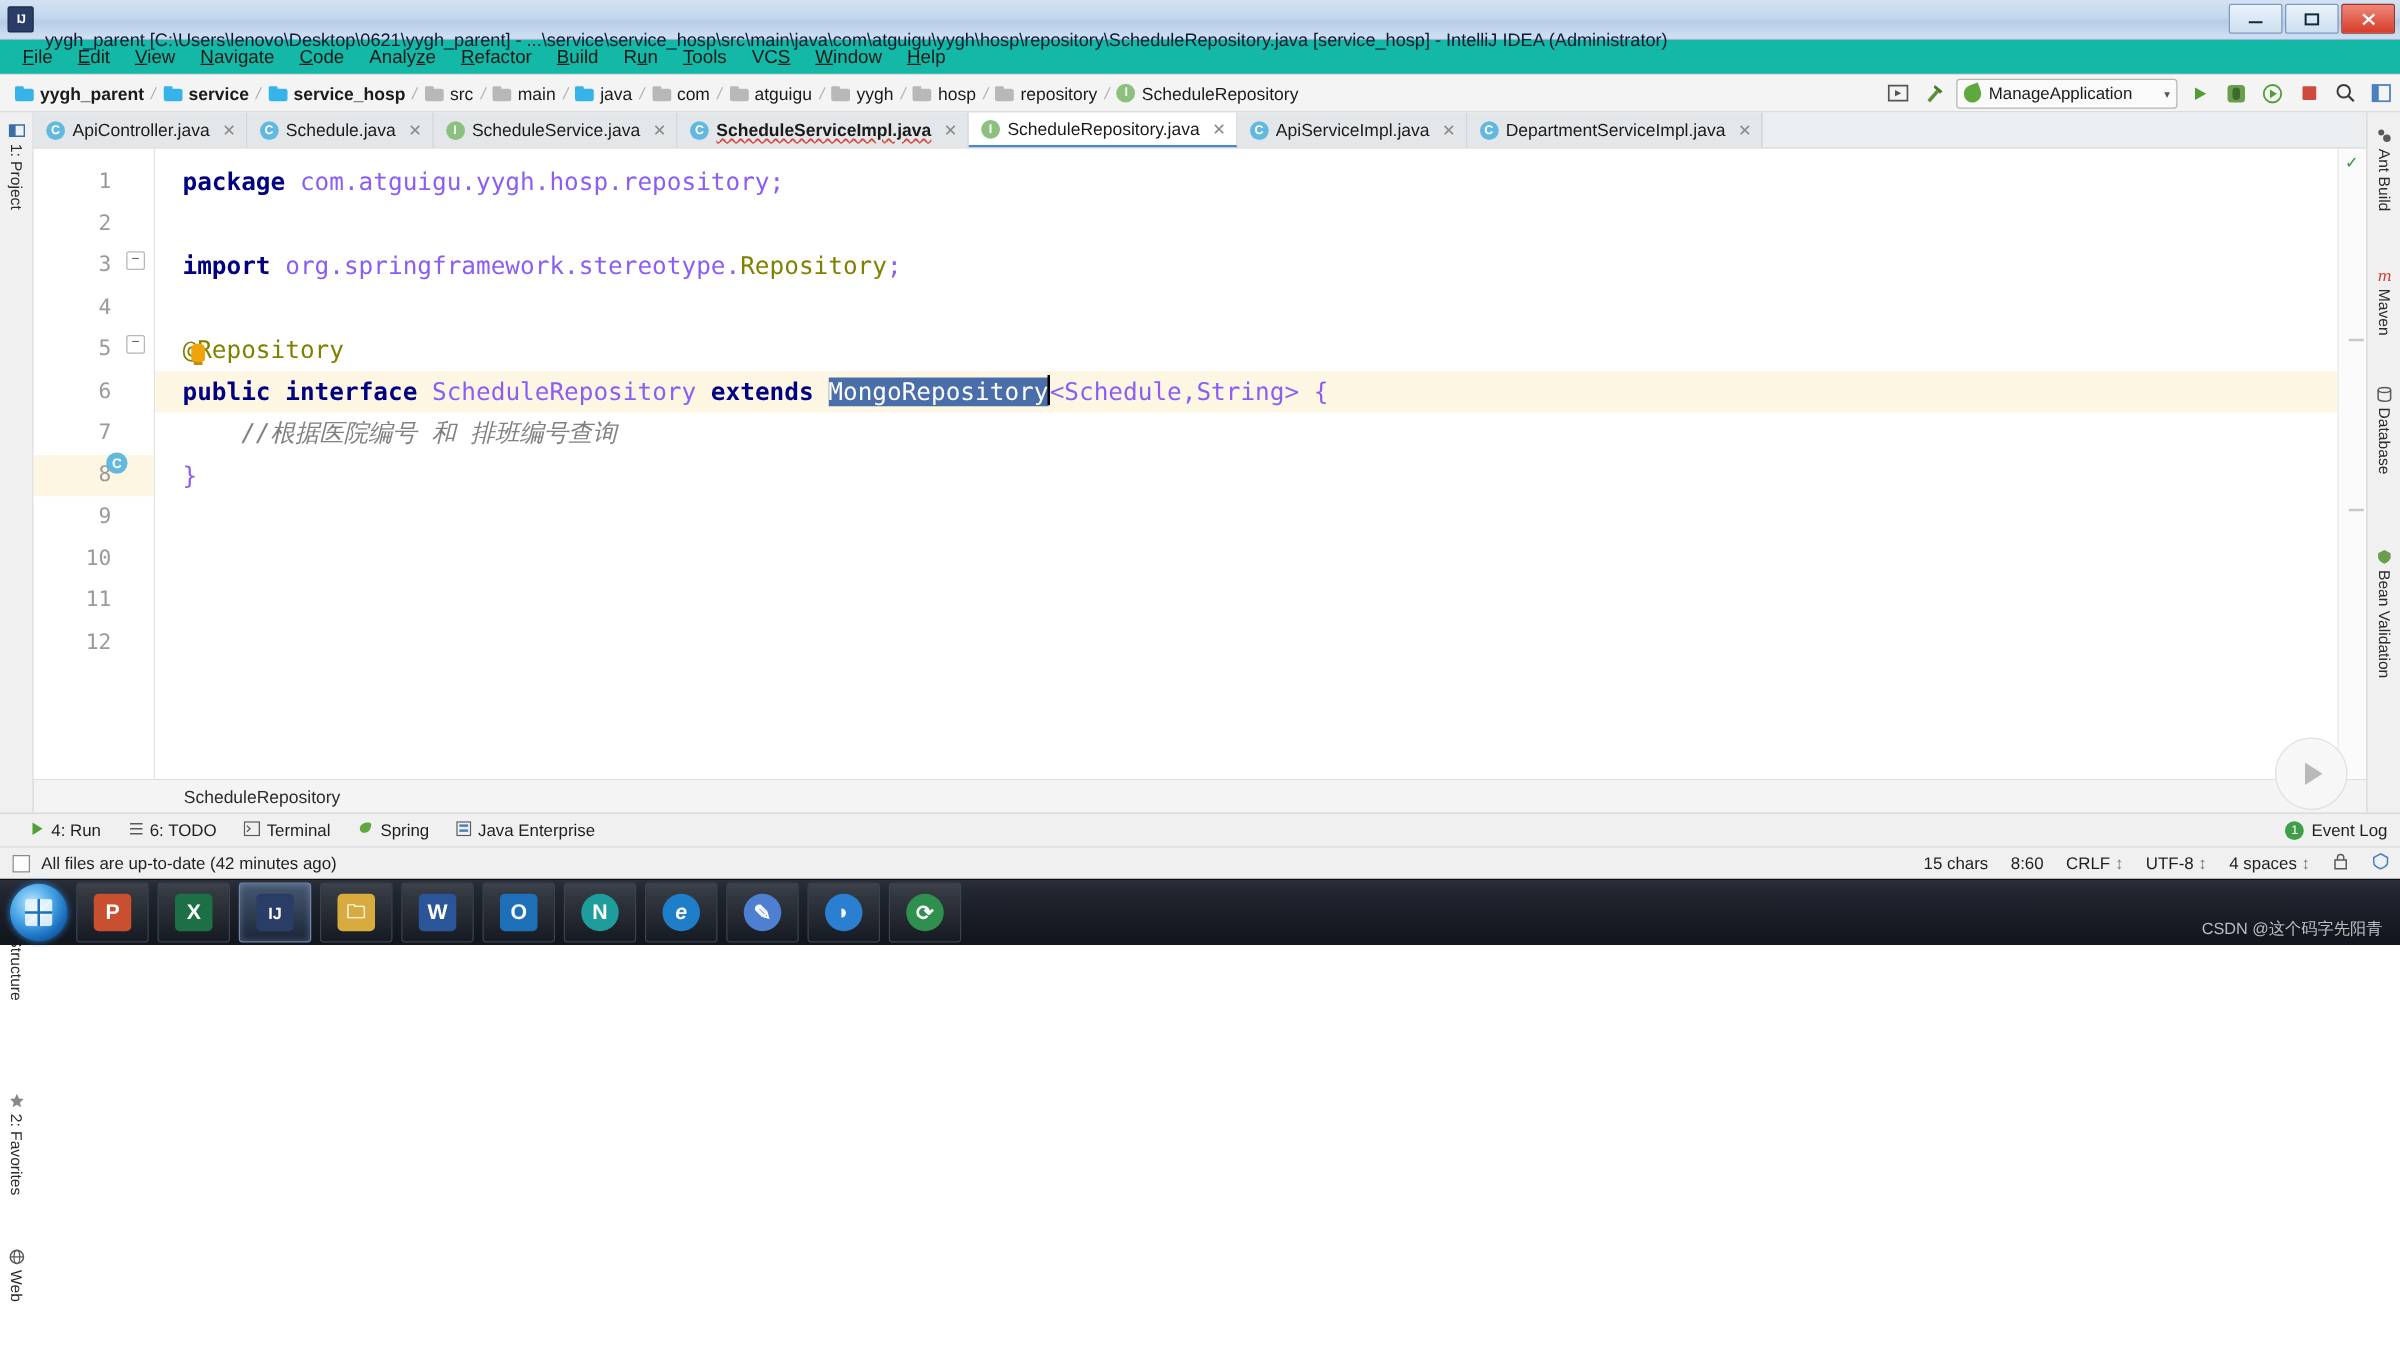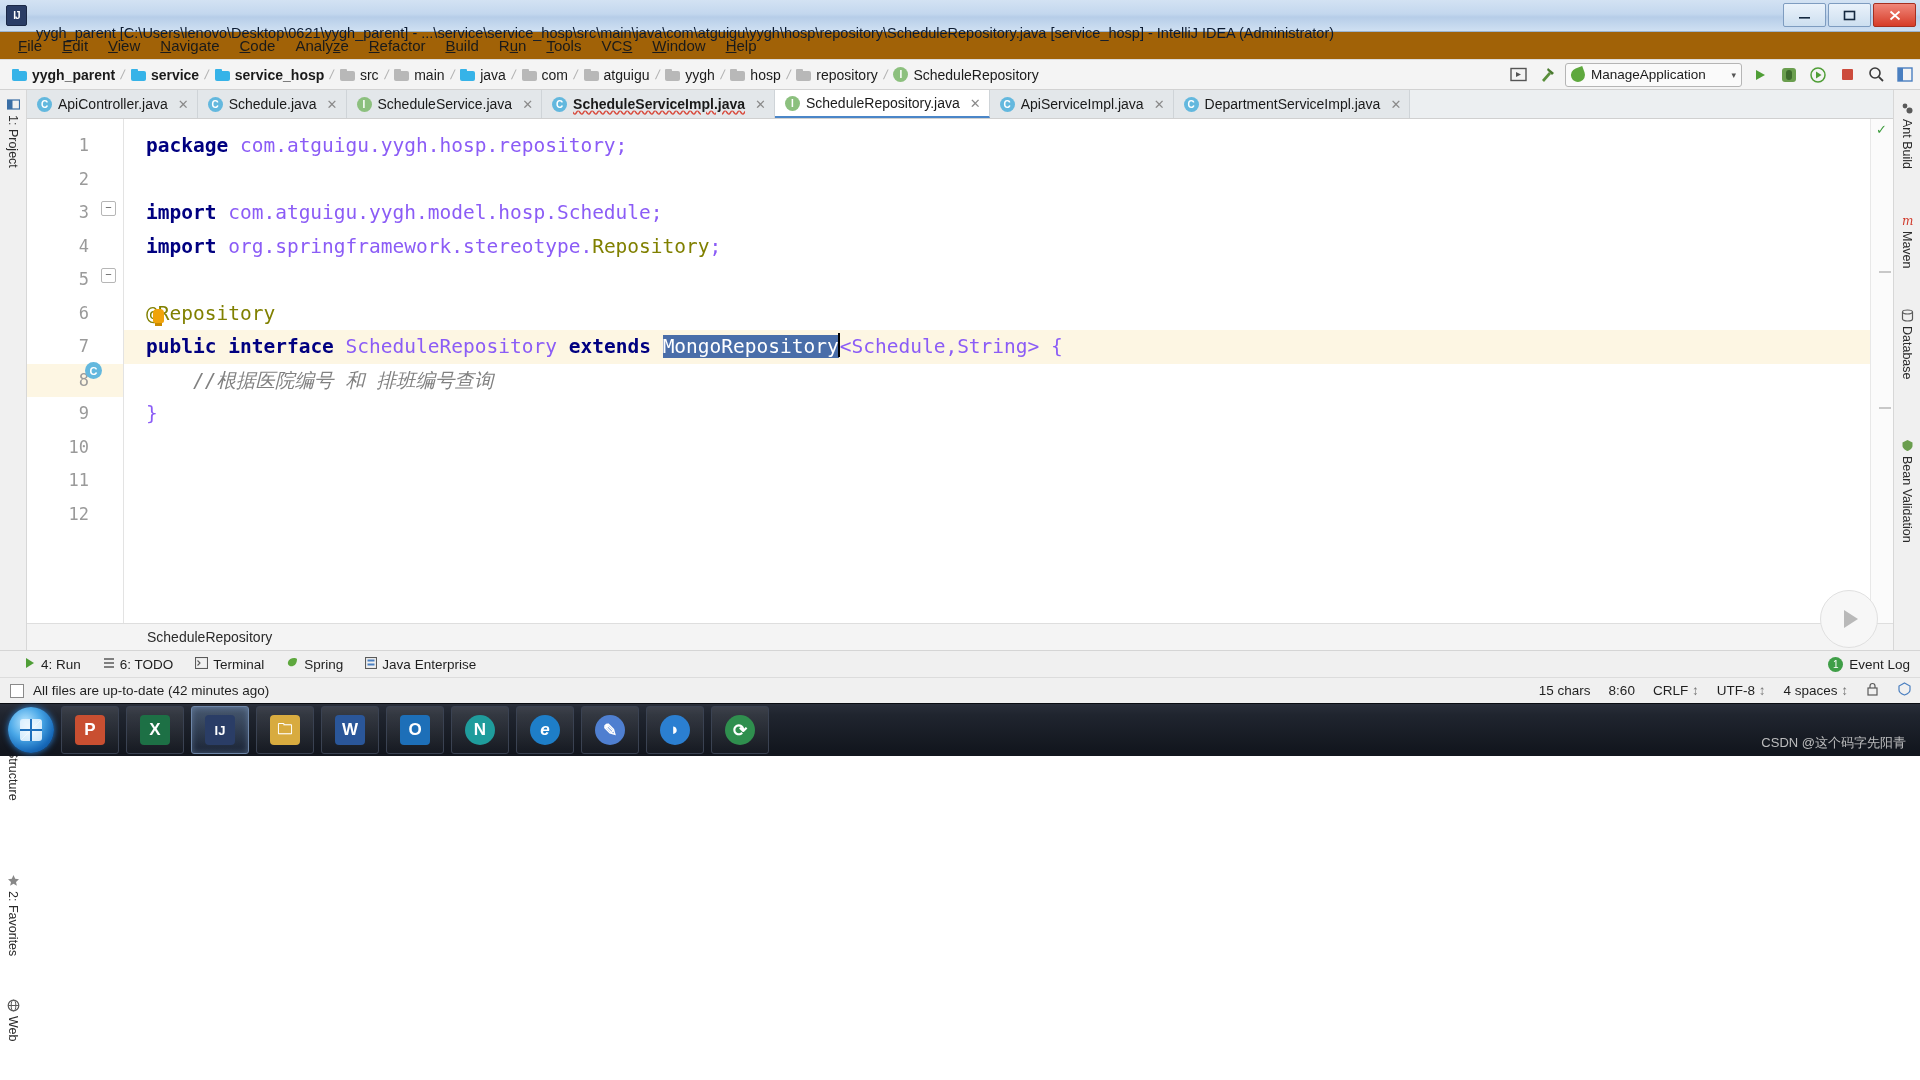--- a/index.html
+++ b/index.html
@@ -67,21 +67,21 @@
   .tb-btn.close {
     background: linear-gradient(to bottom,#f0877a,#d63c28);
     border-color: #a52f20;
     color: #fff;
   }
   .tb-btn svg { display:block; }
 
   
   .menubar {
     height: 27px;
-    background: #a16207;
+    background: #14b8a6;
     border-bottom: 1px solid #dcdcdc;
     display: flex;
     align-items: center;
     padding-left: 8px;
     gap: 0px;
   }
   .menu-item {
     font-size: 15px;
     color: #1a1a1a;
     padding: 2px 10px;
@@ -778,21 +778,20 @@
           <div class="ln">12</div>
 
           <div class="fold" style="top:82px;">−</div>
           <div class="fold" style="top:149px;">−</div>
           <div class="gutter-marker" style="top:243px;">C</div>
         </div>
 
         <div class="code">
           <div class="cl"><span class="kw">package</span><span class="ident"> com.atguigu.yygh.hosp.repository;</span></div>
           <div class="cl"></div>
-          <div class="cl"><span class="kw">import</span><span class="ident"> com.atguigu.yygh.model.hosp.Schedule;</span></div>
           <div class="cl"><span class="kw">import</span><span class="ident"> org.springframework.stereotype.</span><span class="anno">Repository</span><span class="ident">;</span></div>
           <div class="cl"></div>
           <div class="cl" style="position:relative;"><span class="anno">@Repository</span><span class="bulb" style="left:29px;top:12px;"></span></div>
           <div class="cl hl"><span class="kw">public</span><span class="ident"> </span><span class="kw">interface</span><span class="ident"> ScheduleRepository </span><span class="kw">extends</span><span class="ident"> </span><span class="sel">MongoRepository</span><span class="caret"></span><span class="ident">&lt;Schedule,String&gt; {</span></div>
           <div class="cl"><span class="cm">    //根据医院编号 和 排班编号查询</span></div>
           <div class="cl"><span class="ident">}</span></div>
           <div class="cl"></div>
         </div>
 
         <div class="editor-scrollstrip">

